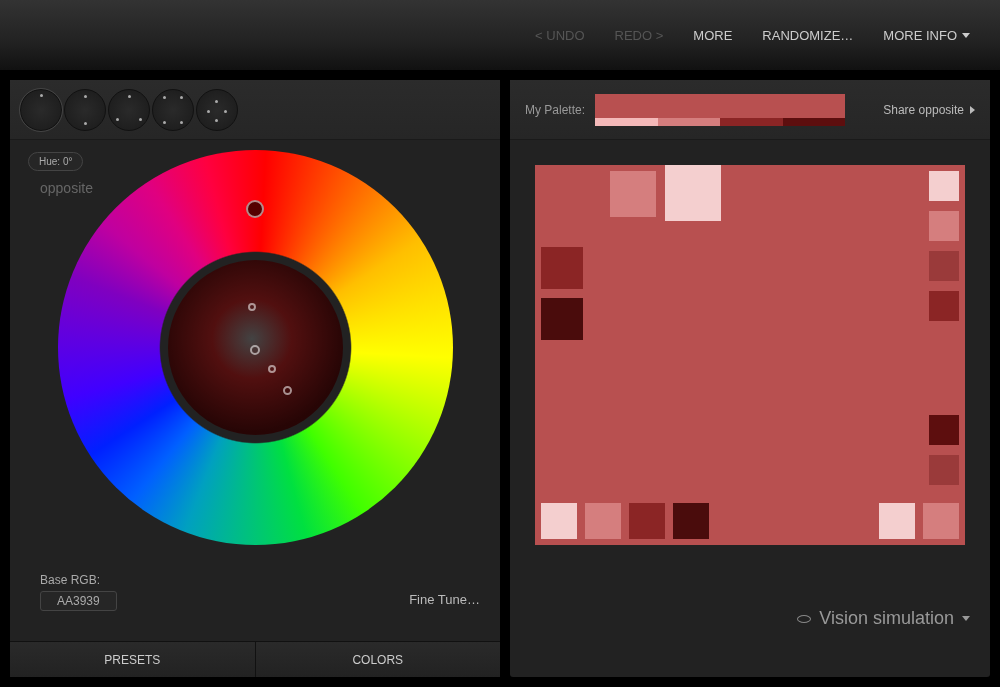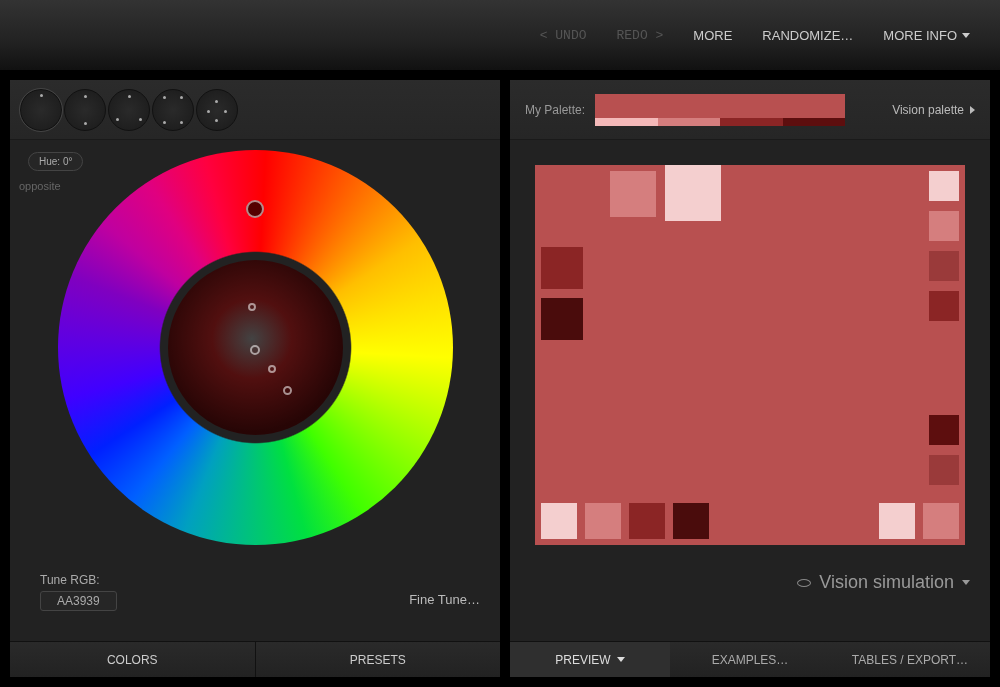--- a/index.html
+++ b/index.html
@@ -16,21 +16,21 @@
     background: linear-gradient(#333, #222 60%, #111);
     display: flex;
     align-items: center;
     justify-content: flex-end;
     padding: 0 30px;
     gap: 30px;
     font-size: 13px;
   }
   .top-btn { color: #888; cursor: pointer; display:flex; align-items:center; gap:5px;}
   .top-btn.bright { color: #ccc; }
-  .top-btn.dim { color: #555; font-family: Liberation Mono, monospace; }
+  .top-btn.dim { color: #555; }
   .caret-down { width:0;height:0;border-left:4px solid transparent;border-right:4px solid transparent;border-top:5px solid currentColor; display:inline-block;}
   .caret-right { width:0;height:0;border-top:4px solid transparent;border-bottom:4px solid transparent;border-left:5px solid currentColor; display:inline-block;}
 
   .main {
     display:flex;
     height: 617px;
     padding: 10px;
     gap: 10px;
   }
   .panel {
@@ -68,21 +68,21 @@
   .mode-title { color:#bbb; }
   .mode-sub { color:#777; font-size:12px; display:flex; align-items:center; gap:6px; margin-top:4px;}
   .eye-icon { width:14px;height:8px;border:1px solid #666;border-radius:50%; }
 
   .left-body { flex:1; position:relative; padding:10px;}
   .hue-badge {
     position:absolute; top:12px; left:18px;
     border:1px solid #444; border-radius:12px;
     padding:3px 10px; font-size:10px; color:#aaa; background:#262626;
   }
-  .opposite-label { position:absolute; top:40px; left:9px; font-size:11px; color:#666;}
+  .opposite-label { position:absolute; top:40px; left:30px; font-size:14px; color:#666;}
   .wheel-wrap { position:absolute; top:10px; left:48px; width:395px; height:395px;}
   .wheel-ring {
     position:absolute; inset:0; border-radius:50%;
     background: conic-gradient(from -15deg,
       #ff0040,#ff0000,#ff4000,#ff8000,#ffbf00,#ffe000,#ffff00,
       #c0ff00,#80ff00,#40ff00,#00e040,#00c080,#00a0c0,#0060ff,
       #0020ff,#4000ff,#6000e0,#8000c0,#bf00a0,#e00080,#ff0040);
   }
   .ring-mask{
     position:absolute;inset:0;border-radius:50%;
@@ -182,29 +182,29 @@
         <div class="wheel-ring"></div>
         <div class="ring-mask"></div>
         <div class="core"></div>
         <div class="bead big" style="top:50px;left:188px"></div>
         <div class="bead" style="top:153px;left:190px;width:8px;height:8px"></div>
         <div class="bead" style="top:195px;left:192px;width:10px;height:10px"></div>
         <div class="bead" style="top:215px;left:210px;width:8px;height:8px"></div>
         <div class="bead" style="top:236px;left:225px;width:9px;height:9px"></div>
       </div>
       <div class="baseRGB">
-        <div>Tune RGB:</div>
+        <div>Base RGB:</div>
         <div class="rgbValue">AA3939</div>
       </div>
       <div class="finetune">Fine Tune…</div>
     </div>
 
     <div class="left-tabs">
+      <div class="left-tab">PRESETS</div>
       <div class="left-tab">COLORS</div>
-      <div class="left-tab">PRESETS</div>
     </div>
   </div>
 
   <div class="panel right">
     <div class="right-top">
       <span class="palette-label">My Palette:</span>
       <div class="palette-bar">
         <div class="pal-main">
           <div style="background:#b85050"></div>
             <div style="background:#b85050"></div>
@@ -212,21 +212,21 @@
             <div style="background:#b85050"></div>
         </div>
         <div class="pal-sub">
           <div style="background:#f4b9b9"></div>
             <div style="background:#d57e7e"></div>
             <div style="background:#8b2525"></div>
             <div style="background:#5d0e0e"></div>
         </div>
       </div>
       <span class="share-link">
-        <span>Vision palette</span>
+        <span>Share opposite</span>
         <span class="caret-right"></span>
       </span>
     </div>
 
     <div class="preview">
       <div class="prev-bg">
         <div class="sq" style="top:6px;left:75px;width:46px;height:46px;background:#d57e7e"></div>
         <div class="sq" style="top:0px;left:130px;width:56px;height:56px;background:#f4cfcf"></div>
         <div class="sq" style="top:6px;right:6px;width:30px;height:30px;background:#f4cfcf"></div>
         <div class="sq" style="top:46px;right:6px;width:30px;height:30px;background:#d57e7e"></div>
@@ -243,22 +243,14 @@
         <div class="sq" style="bottom:6px;right:50px;width:36px;height:36px;background:#f4cfcf"></div>
         <div class="sq" style="bottom:6px;right:6px;width:36px;height:36px;background:#d57e7e"></div>
       </div>
       <div class="vision">
         <span class="eye-icon" style="border-color:#888"></span>
         <span>Vision simulation</span>
         <span class="caret-down"></span>
       </div>
     </div>
 
-    <div class="right-tabs">
-      <div class="right-tab active">
-        <span>PREVIEW</span>
-        <span class="caret-down"></span>
-      </div>
-      <div class="right-tab">EXAMPLES…</div>
-      <div class="right-tab">TABLES / EXPORT…</div>
-    </div>
   </div>
 </div>
 
 </body></html>

